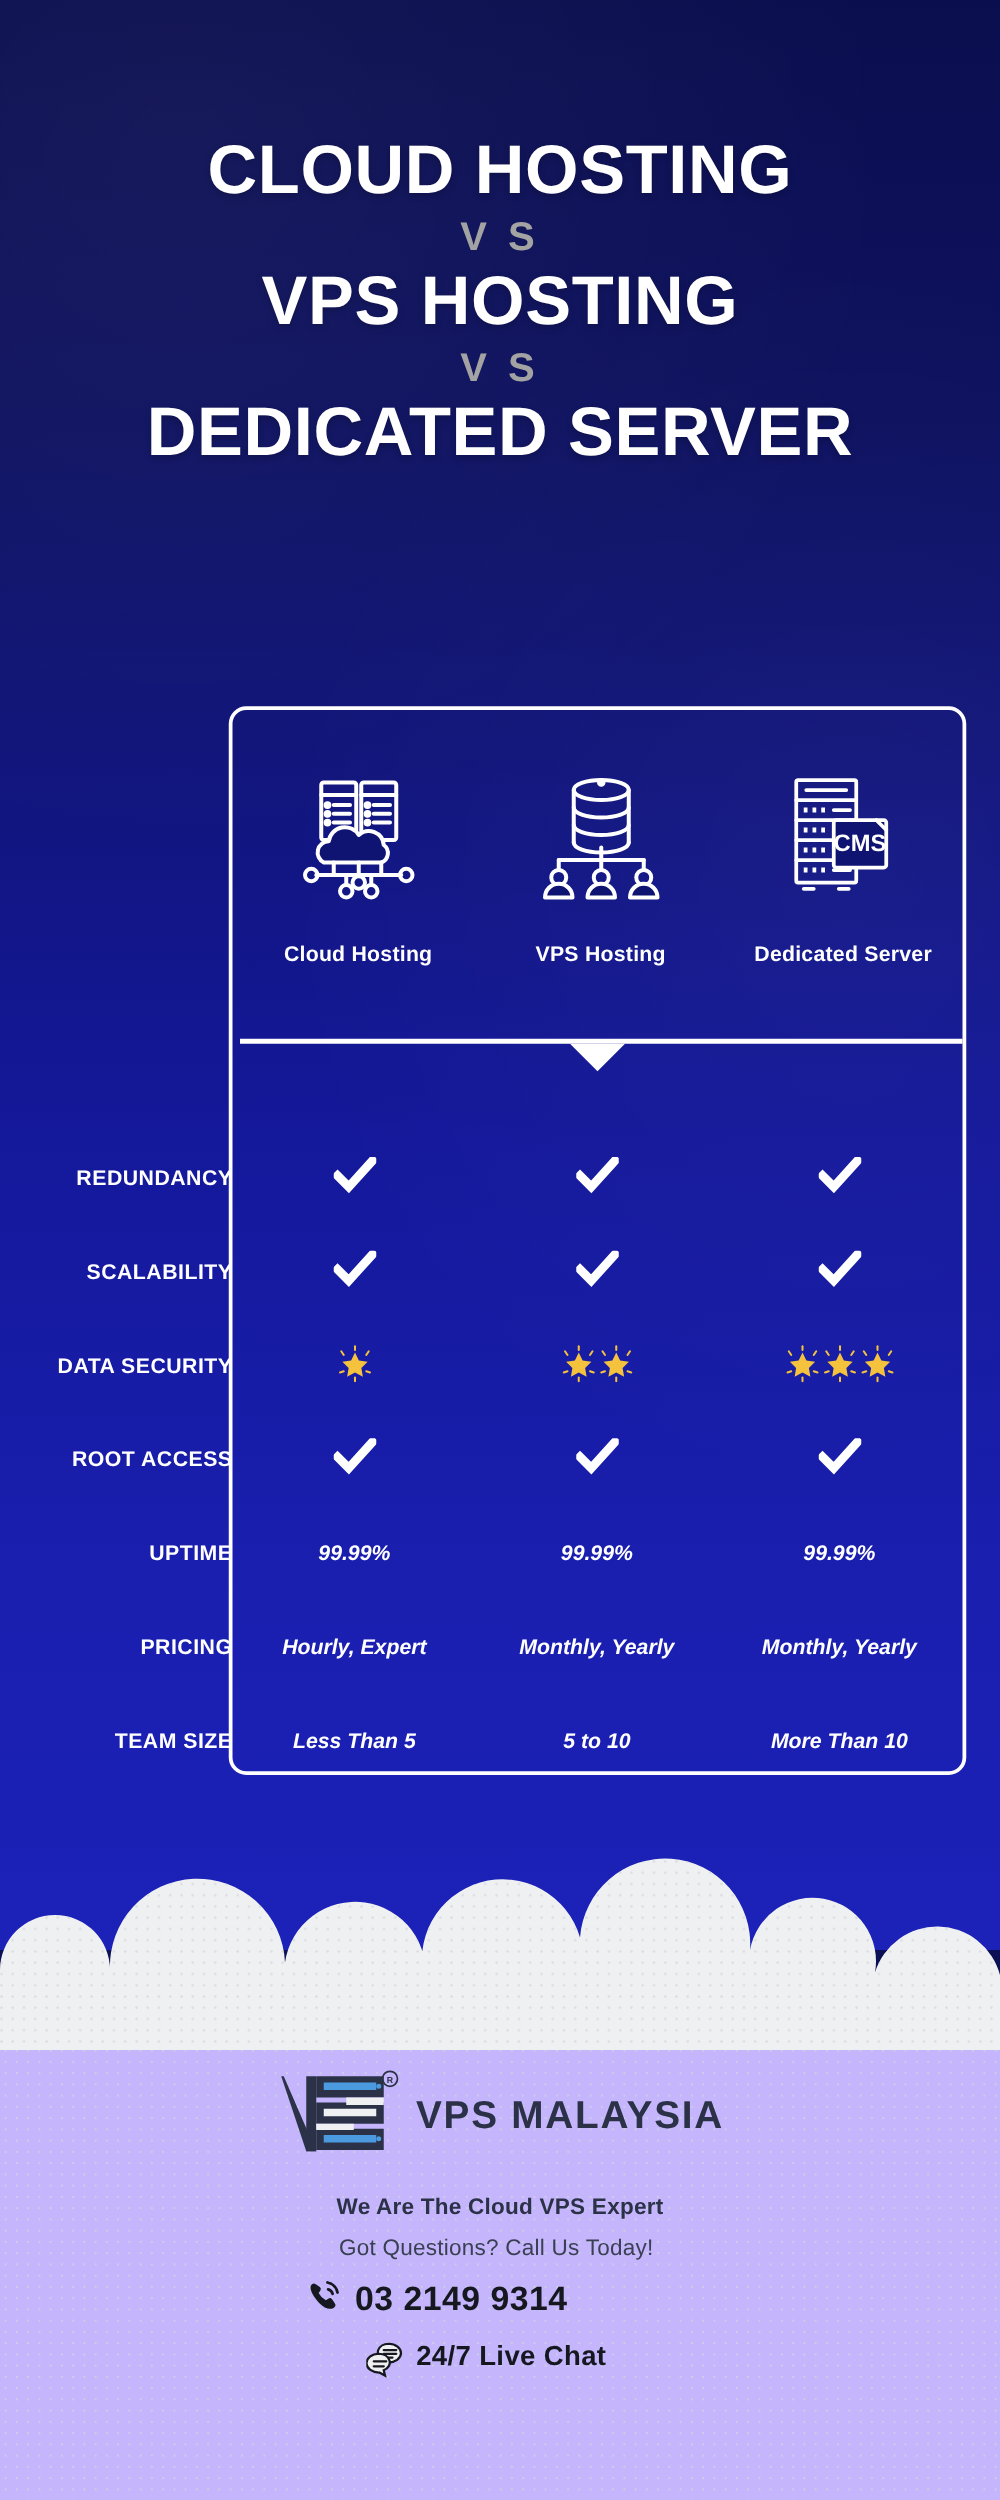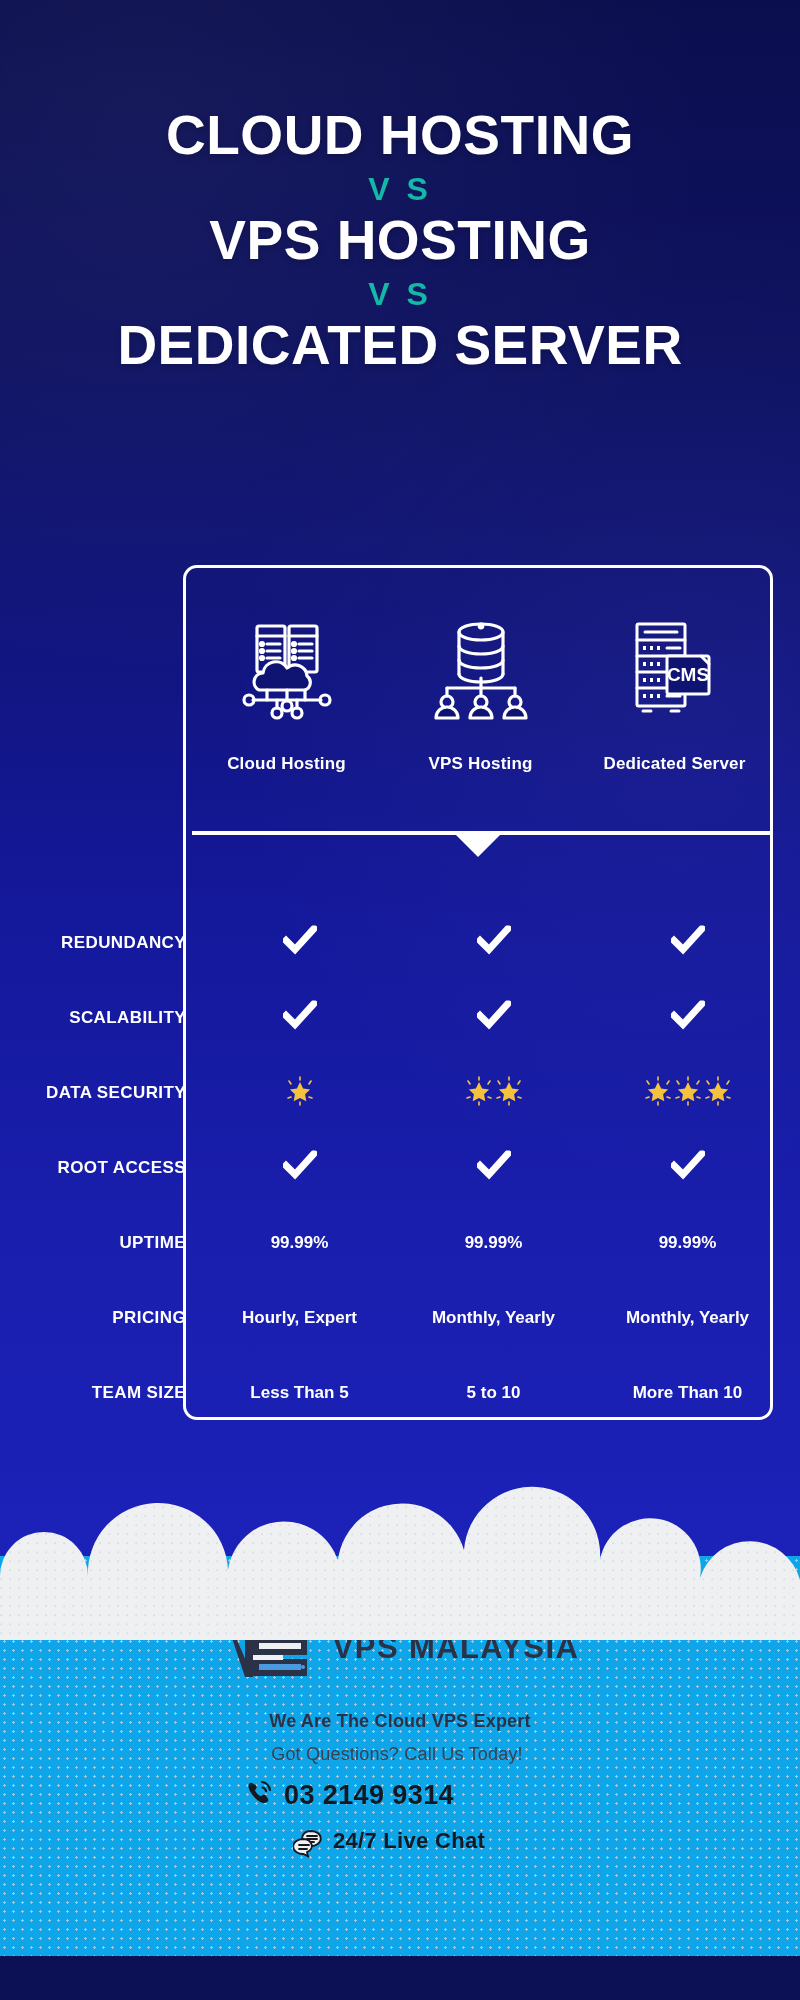--- a/index.html
+++ b/index.html
@@ -39,21 +39,21 @@
     color:#ffffff;
     font-weight:bold;
     letter-spacing:0.5px;
     line-height:1.0;
     text-shadow:0 2px 6px rgba(0,0,0,.22);
   }
   #t1{ font-size:55px; }
   #t2{ font-size:55px; margin-top:2px; }
   #t3{ font-size:55px; margin-top:2px; }
   .t-vs{
-    color:#14b8a6;
+    color:#a3a3a3;
     font-size:32px;
     font-weight:bold;
     letter-spacing:4px;
     line-height:1.0;
     margin:10px 0 8px;
   }
 
   
   #card{
     position:absolute; left:183px; top:565px; width:590px; height:855px;
@@ -85,48 +85,48 @@
   #col-head-2{ left:396px; }
   .col-icon{ height:160px; display:flex; align-items:center; justify-content:center; }
   .col-label{
     color:#ffffff; font-size:17px; font-weight:bold; letter-spacing:.2px;
     margin-top:4px;
   }
 
   
   #rows{ position:absolute; left:0; top:905px; width:800px; z-index:5; }
   .row{
-    position:relative; height:75px;margin-left:16px;
+    position:relative; height:75px;
   }
   .row-label{
     position:absolute; right:614px; top:50%; transform:translateY(-50%);
     width:240px; text-align:right;
     color:#ffffff; font-size:17px; font-weight:bold;
     letter-spacing:.4px; white-space:nowrap;
   }
   .cell{
     position:absolute; top:50%; transform:translateY(-50%);
     width:185px; text-align:center;
     color:#ffffff; font-size:17px; font-weight:bold;
-    display:flex; align-items:center; justify-content:center; gap:2px;
+    display:flex; align-items:center; justify-content:center; gap:2px;font-style:italic;
   }
   .c0{ left:191px; }
   .c1{ left:385px; }
   .c2{ left:579px; }
 
   .check{ display:inline-block; }
   .stars{ letter-spacing:-2px; font-size:26px; line-height:1; }
 
   
   #clouds{ position:absolute; left:0; top:1380px; width:800px; height:260px; z-index:6; }
 
   
   #footer{
-    position:absolute; left:0; top:1556px; width:800px; height:400px;
-    background:#0ea5e9;
+    position:absolute; left:0; top:1600px; width:800px; height:400px;
+    background:#c4b5fd;
     z-index:2;
   }
   #footer:before{
     content:"";position:absolute;inset:0;
     background-image:radial-gradient(#d3d5da 1px, transparent 1.2px);
     background-size:9px 9px;
     opacity:.75;
   }
   #brand-row{
     position:absolute; left:0; top:55px; width:800px;

